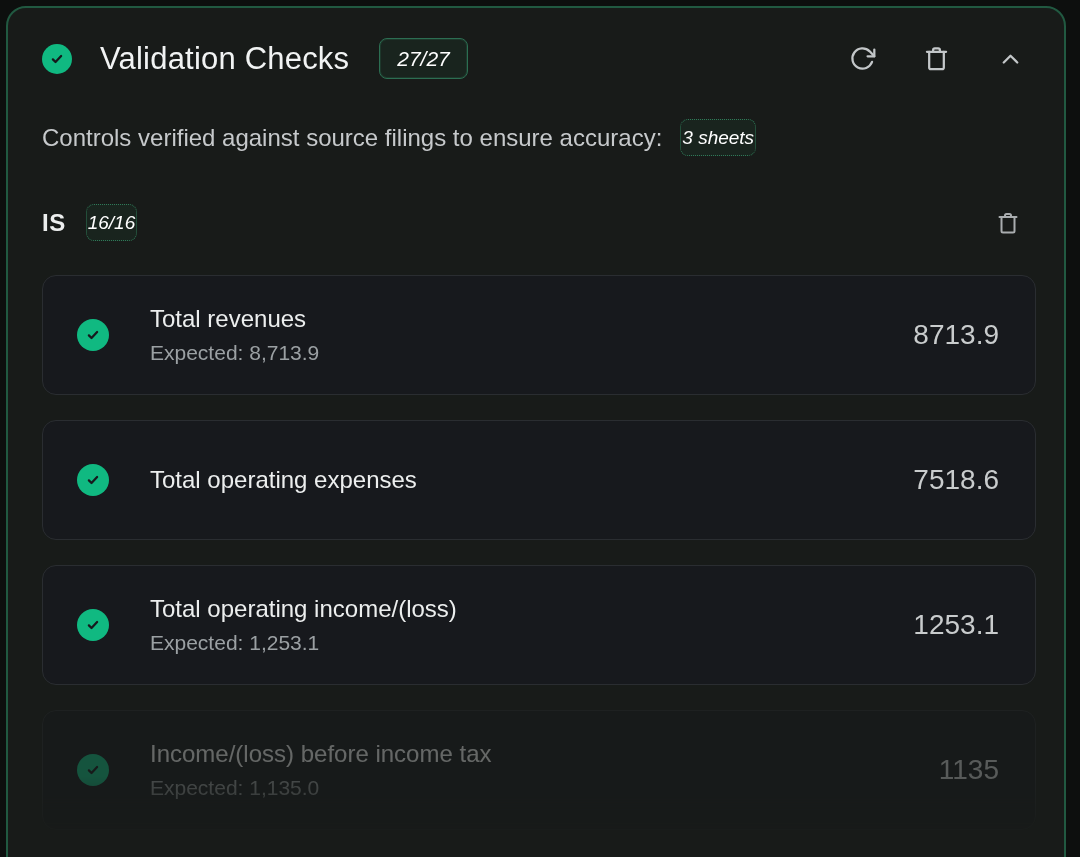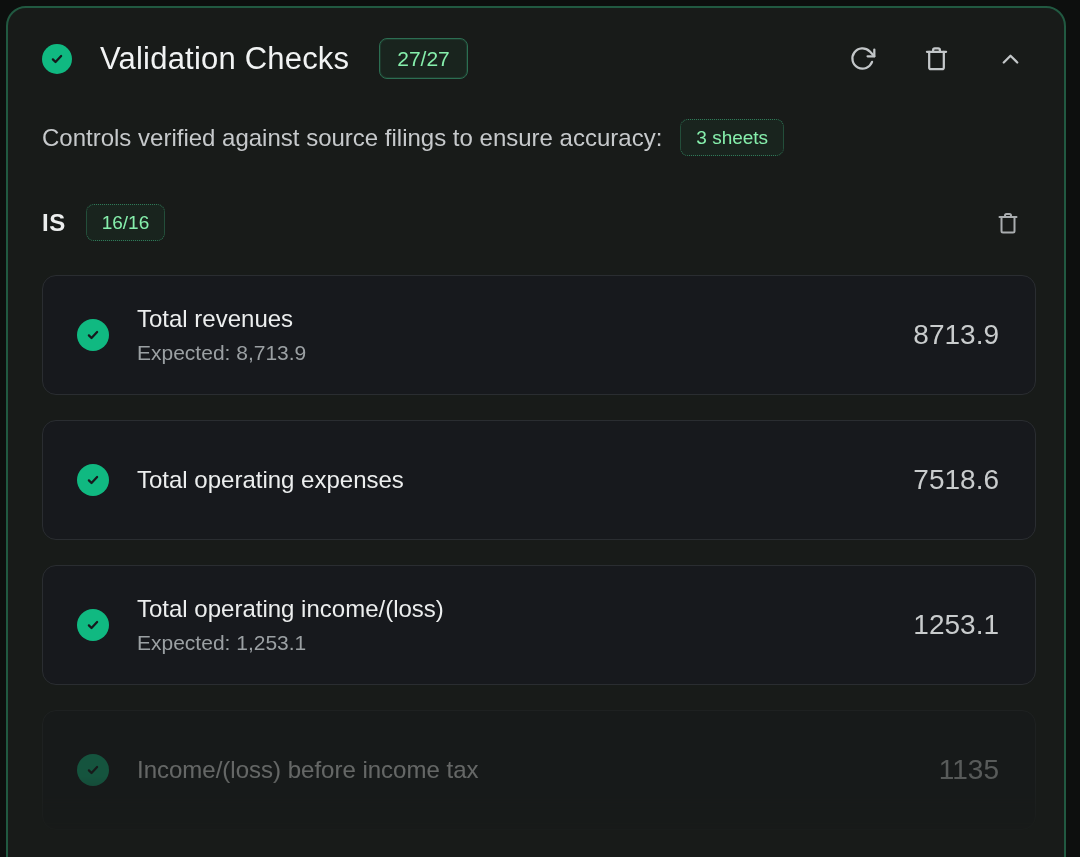--- a/index.html
+++ b/index.html
@@ -26,32 +26,32 @@
     display: flex; align-items: center; justify-content: center;
   }
   .check-circle svg { width: 18px; height: 18px; }
   .header-title {
     margin-left: 28px;
     color: #f1f3f3; font-size: 31px; font-weight: 500;
     letter-spacing: 0.2px;
   }
   .badge {
     display: inline-flex; align-items: center; justify-content: center;
-    color: #86efac; background: rgba(62,207,142,0.05);
-    border-radius: 8px; line-height: 1;
+    color: #ffffff; background: rgba(62,207,142,0.05);
+    border-radius: 8px; line-height: 1; font-style: italic;
   }
   .badge-solid {
     margin-left: 30px;
     border: 1px solid #2c6e52;
     box-shadow: 0 0 0 1px rgba(62,207,142,0.12) inset;
     font-size: 21px; padding: 9px 17px;
   }
   .badge-dotted {
     border: 1px dotted #2f7a58;
-    font-size: 19px; padding: 8px 15px;
+    font-size: 19px; padding: 8px 1px;
   }
   .header-actions {
     margin-left: auto; display: flex; align-items: center;
     gap: 47px; padding-right: 12px;
   }
   .icon-btn { background: none; border: none; cursor: pointer; display: flex; padding: 0; }
   .icon-btn svg { width: 27px; height: 27px; stroke: #c3c7c9; fill: none; stroke-width: 2; stroke-linecap: round; stroke-linejoin: round; }
   
   .desc-row { display: flex; align-items: center; margin-top: 40px; gap: 18px; }
   .desc-text { color: #c6c9cb; font-size: 24px; }
@@ -65,21 +65,21 @@
   .row {
     height: 120px;
     background: #17191d;
     border: 1px solid #2a2d31;
     border-radius: 14px;
     display: flex; align-items: center;
     padding: 0 36px 0 34px;
     cursor: pointer;
   }
   .row .check-circle { width: 32px; height: 32px; }
-  .row-text { margin-left: 28px; display: flex; flex-direction: column; gap: 8px; }
+  .row-text { margin-left: 41px; display: flex; flex-direction: column; gap: 8px; }
   .row-title { color: #eceeee; font-size: 24px; }
   .row-expected { color: #9ba0a3; font-size: 21px; }
   .row-value { margin-left: auto; color: #c9cccd; font-size: 28px; }
   .row-faded {
     opacity: 0.36;
     -webkit-mask-image: linear-gradient(to bottom, #000 55%, rgba(0,0,0,0.25) 100%);
             mask-image: linear-gradient(to bottom, #000 55%, rgba(0,0,0,0.25) 100%);
   }
 </style>
 </head>
@@ -175,18 +175,19 @@
     </div>
 
     <div class="row row-faded">
       <span class="check-circle">
         <svg viewBox="0 0 24 24">
             <path d="M6.5 12.5l3.5 3.5 7.5-8" fill="none" stroke="#17191d" stroke-width="3" stroke-linecap="round" stroke-linejoin="round"></path>
           </svg>
       </span>
       <span class="row-text">
         <span class="row-title">Income/(loss) before income tax</span>
+        <span class="row-expected">Expected: 1,135.0</span>
       </span>
       <span class="row-value">1135</span>
     </div>
 
   </div>
 </div>
 
 </body></html>

